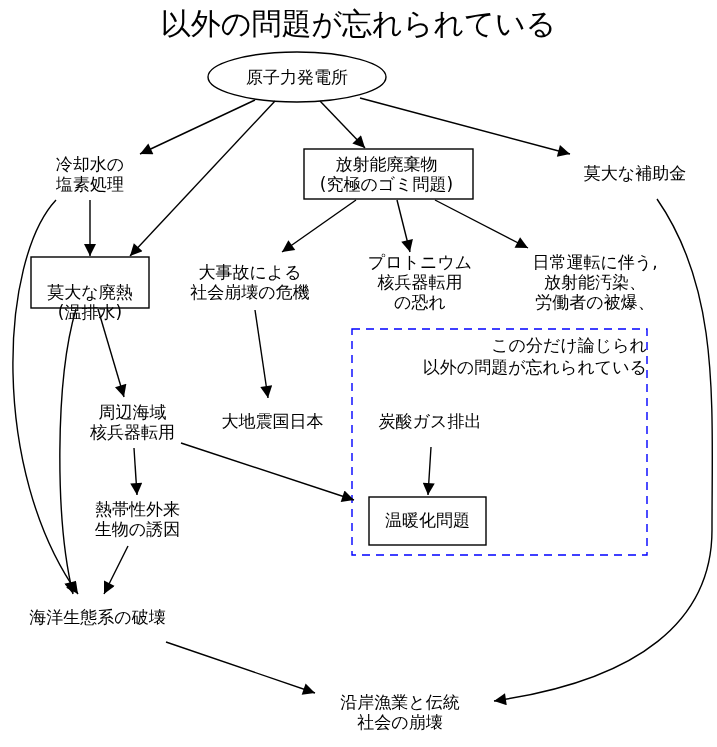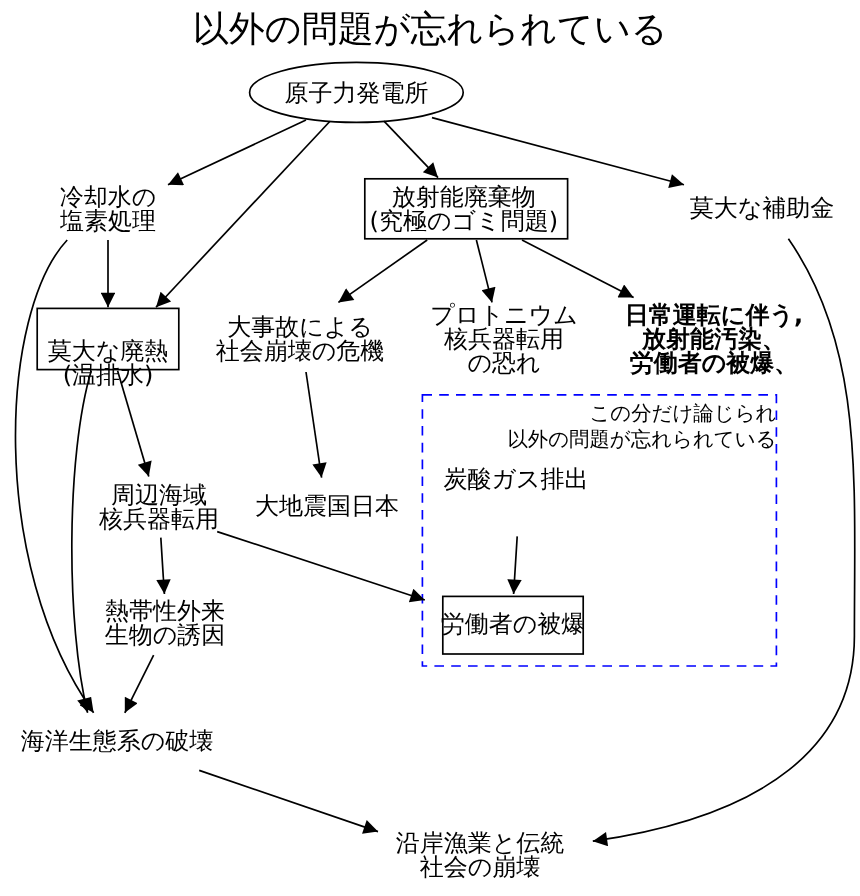--- a/index.html
+++ b/index.html
@@ -1,21 +1,21 @@
 <!DOCTYPE html>
 <html><head>
 <meta charset="utf-8">
 <style>
   html, body { margin: 0; padding: 0; background: #ffffff; }
   body { width: 717px; height: 747px; position: relative; overflow: hidden;
          font-family: "DejaVu Sans", "Liberation Sans", sans-serif; color: #000; }
   #diagram { position: absolute; left: 0; top: 0; }
   .title { position: absolute; left: 0; top: 4px; width: 717px; text-align: center;
            font-family: "DejaVu Serif", "Liberation Serif", serif; font-size: 30px; }
-  .node { position: absolute; text-align: center; font-size: 20px; line-height: 20px;
+  .node { position: absolute; text-align: center; font-size: 17px; line-height: 20px;
           white-space: pre; box-sizing: border-box; display: flex; align-items: center;
           justify-content: center; }
   .cluster-label { position: absolute; text-align: right; font-size: 17px; line-height: 22px; white-space: pre; }
 </style>
 </head>
 <body>
 
 <svg id="diagram" width="717" height="747">
   <defs>
     <marker id="ah" viewBox="0 0 10 10" refX="10" refY="5" markerWidth="10" markerHeight="10" markerUnits="userSpaceOnUse" orient="auto">
@@ -64,28 +64,28 @@
 <div class="node" style="left:31px;top:260px;width:118px;height:44px;margin-top:20px;">莫大な廃熱
 (温排水)</div>
 <div class="node" style="left:304px;top:152px;width:165px;height:44px;">放射能廃棄物
 (究極のゴミ問題)</div>
 <div class="node" style="left:570px;top:162px;width:130px;height:22px;">莫大な補助金</div>
 <div class="node" style="left:175px;top:260px;width:150px;height:44px;">大事故による
 社会崩壊の危機</div>
 <div class="node" style="left:350px;top:250px;width:140px;height:64px;">プロトニウム
 核兵器転用
 の恐れ</div>
-<div class="node" style="left:515px;top:250px;width:160px;height:64px;font-weight:bold;">日常運転に伴う,
+<div class="node" style="left:515px;top:250px;width:160px;height:64px;">日常運転に伴う,
 放射能汚染、
 労働者の被爆、</div>
 <div class="node" style="left:85px;top:400px;width:95px;height:44px;">周辺海域
 核兵器転用</div>
 <div class="node" style="left:205px;top:410px;width:135px;height:22px;">大地震国日本</div>
 <div class="node" style="left:85px;top:497px;width:105px;height:44px;">熱帯性外来
 生物の誘因</div>
 <div class="node" style="left:10px;top:606px;width:175px;height:22px;">海洋生態系の破壊</div>
 <div class="node" style="left:325px;top:690px;width:150px;height:44px;">沿岸漁業と伝統
 社会の崩壊</div>
-<div class="node" style="left:365px;top:388px;width:130px;height:22px;">炭酸ガス排出</div>
-<div class="node" style="left:369px;top:508px;width:117px;height:24px;">労働者の被爆</div>
+<div class="node" style="left:365px;top:410px;width:130px;height:22px;">炭酸ガス排出</div>
+<div class="node" style="left:369px;top:508px;width:117px;height:24px;">温暖化問題</div>
 
 <div class="cluster-label" style="left:352px;top:334px;width:295px;">この分だけ論じられ
 以外の問題が忘れられている</div>
 
 </body></html>

